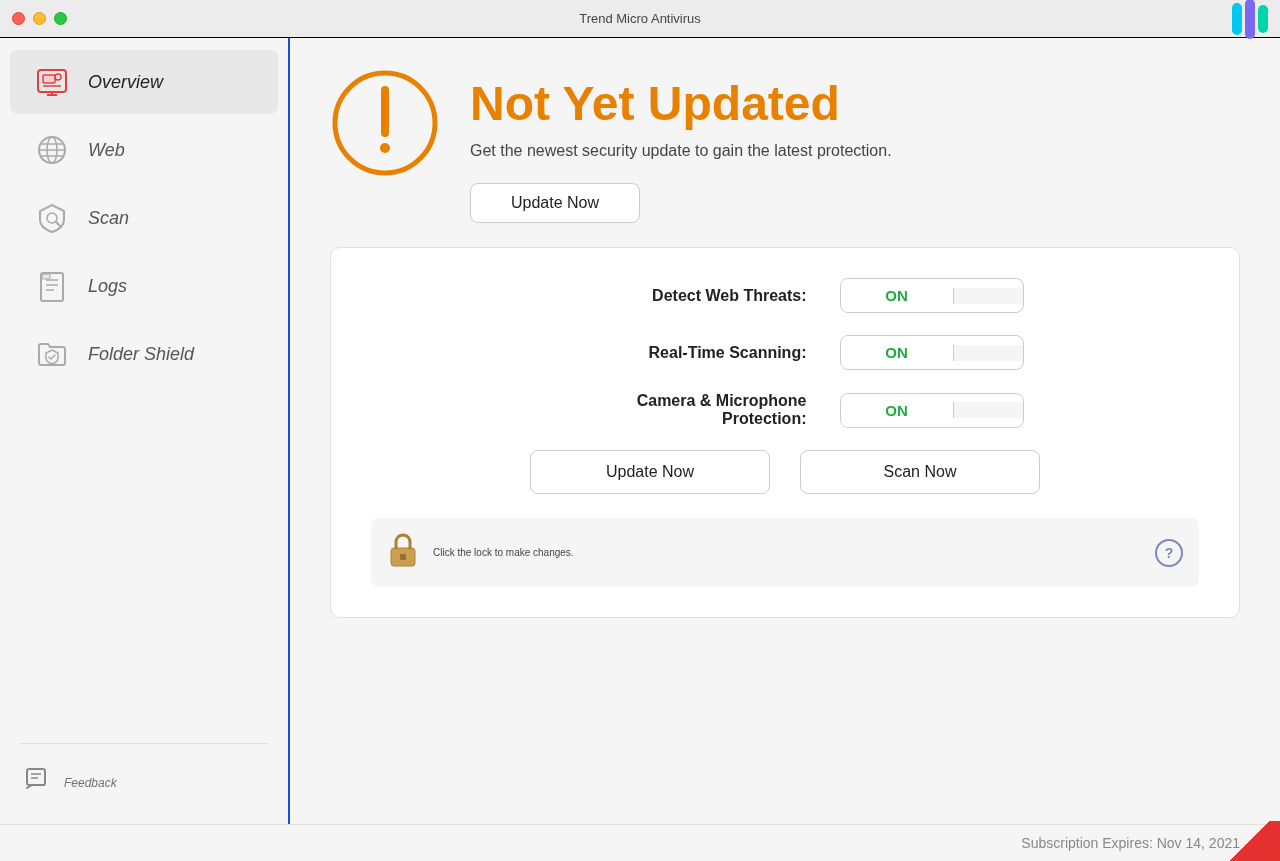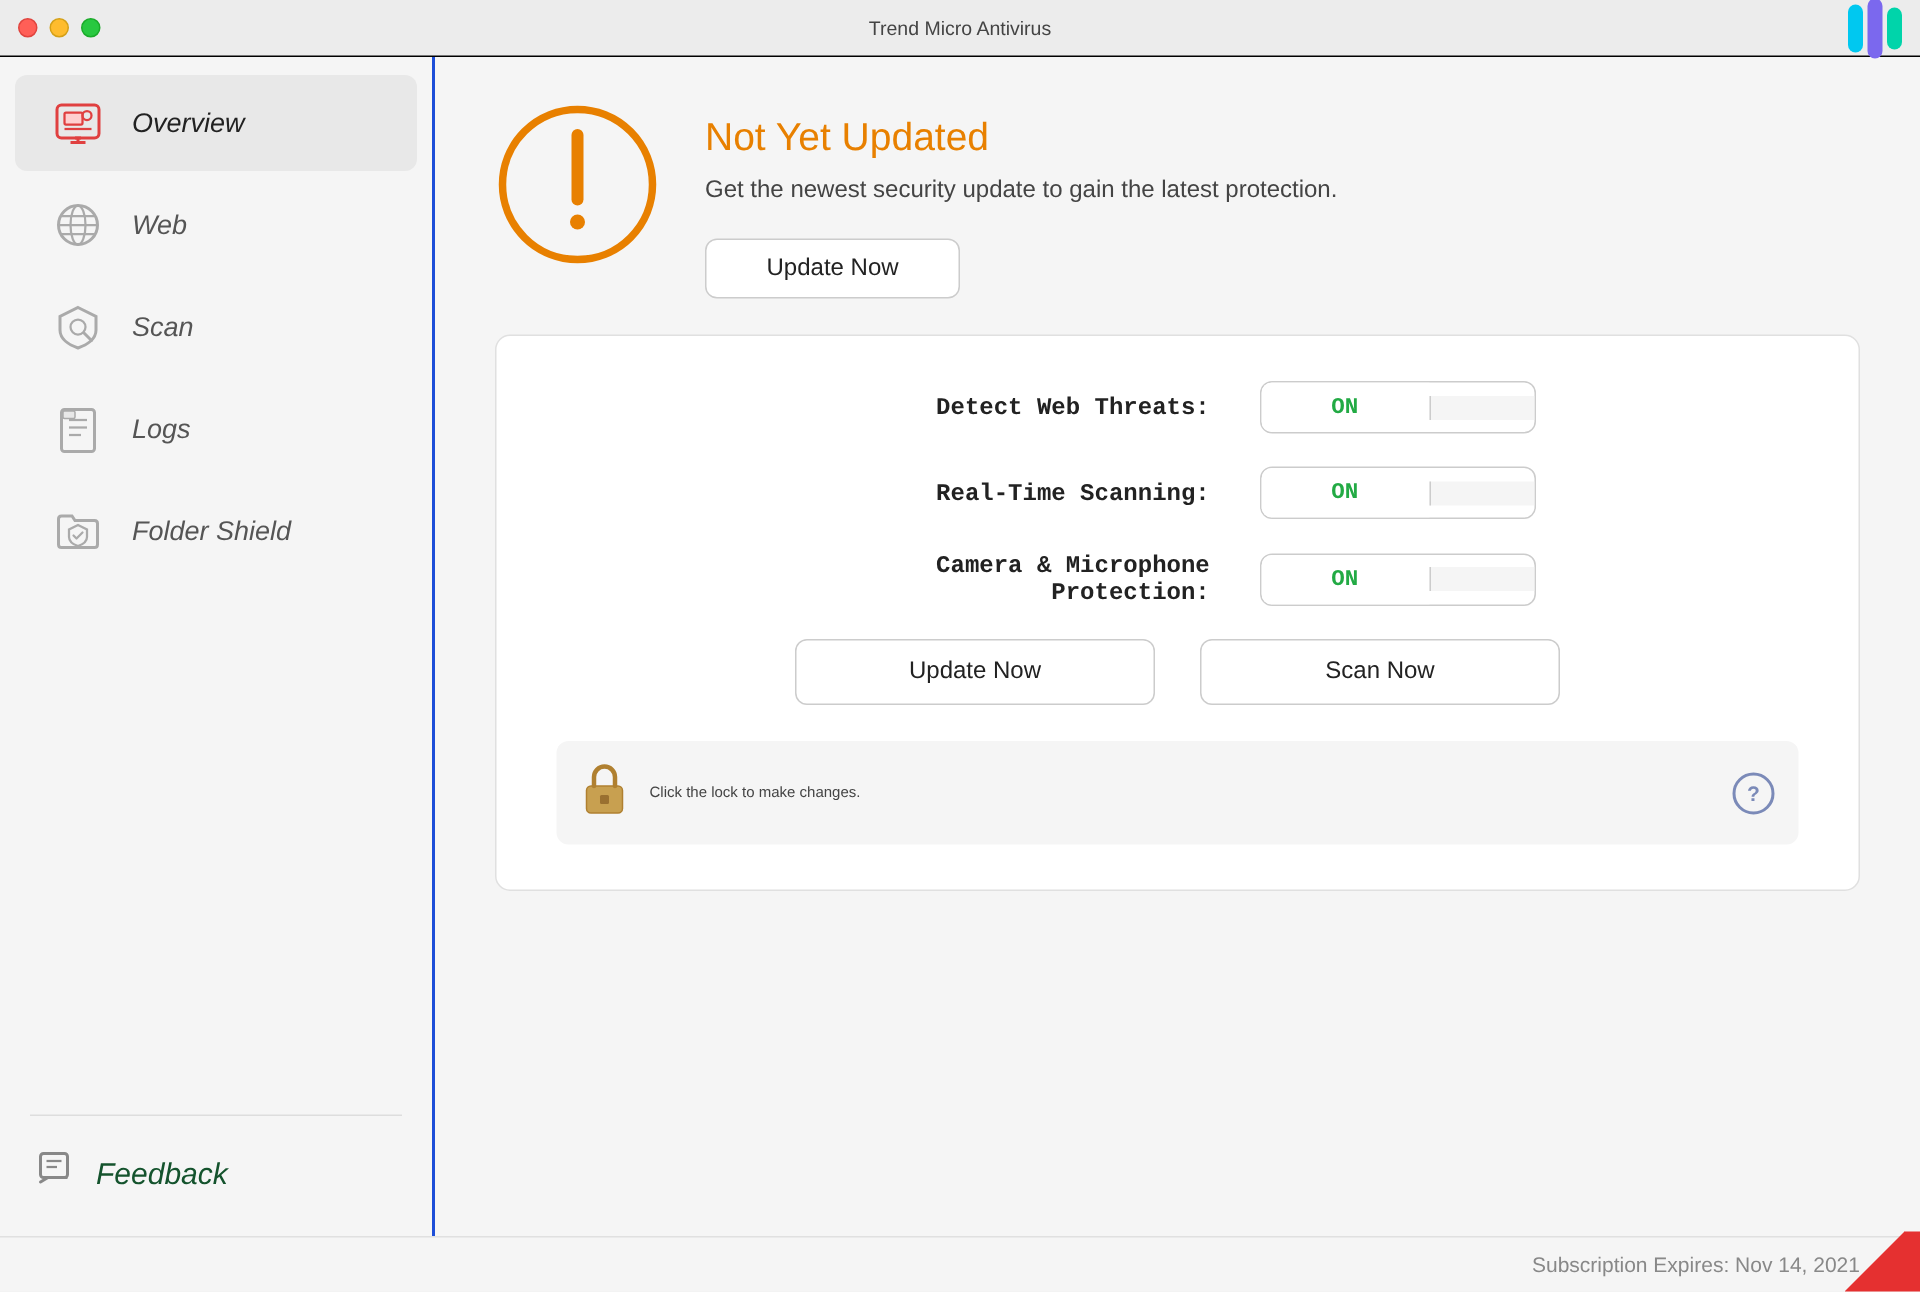--- a/index.html
+++ b/index.html
@@ -108,22 +108,22 @@
     }
     .sidebar-feedback {
       display: flex;
       align-items: center;
       padding: 14px 24px;
       cursor: pointer;
       gap: 12px;
       margin-bottom: 10px;
     }
     .feedback-label {
-      font-size: 20px;
-      color: #14532d;
+      font-size: 12px;
+      color: #737373;
     }
 
     
     .main-content {
       flex: 1;
       padding: 30px 40px;
       overflow-y: auto;
       background: #f5f5f5;
     }
 
@@ -139,22 +139,22 @@
     }
     .alert-circle {
       width: 110px;
       height: 110px;
     }
     .alert-text {
       flex: 1;
       padding-top: 8px;
     }
     .alert-title {
-      font-size: 26px;
-      font-weight: 400;
+      font-size: 48px;
+      font-weight: 700;
       color: #e88000;
       margin-bottom: 8px;
     }
     .alert-description {
       font-size: 16px;
       color: #444;
       line-height: 1.5;
       max-width: 500px;
     }
     .update-now-top {
@@ -181,21 +181,20 @@
       padding: 30px 40px;
     }
 
     
     .toggle-row {
       display: flex;
       align-items: center;
       justify-content: center;
       gap: 33px;
       margin-bottom: 22px;
-      font-family: Liberation Mono, monospace;
     }
     .toggle-label {
       font-size: 16px;
       font-weight: 600;
       color: #222;
       text-align: right;
       min-width: 260px;
     }
     .toggle-switch {
       display: flex;

